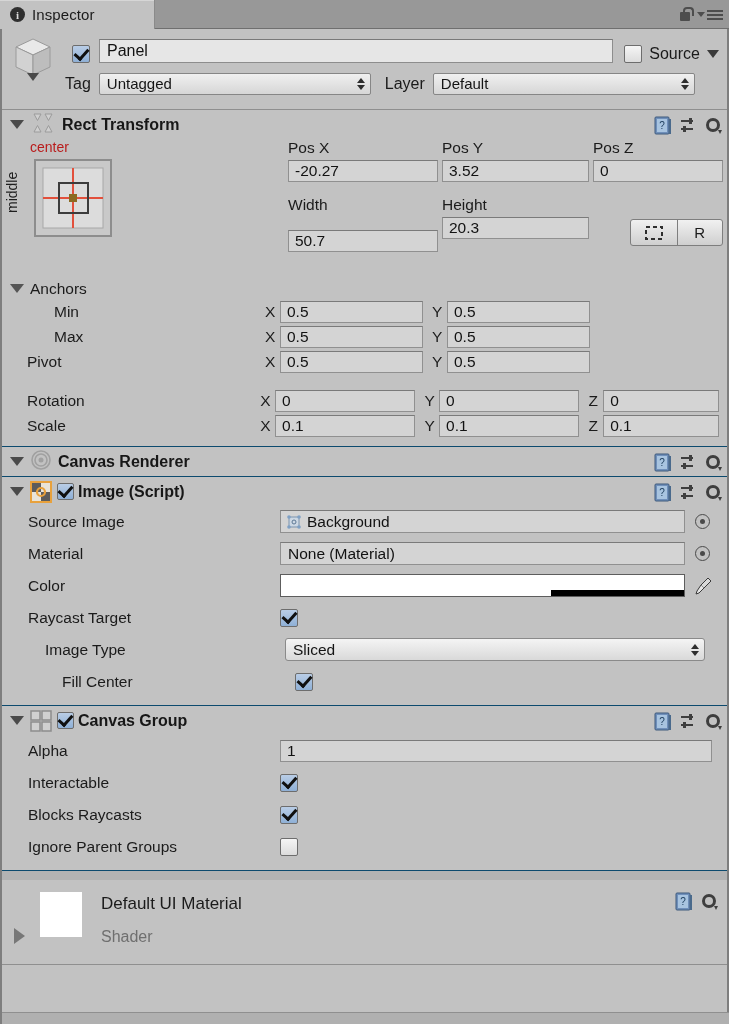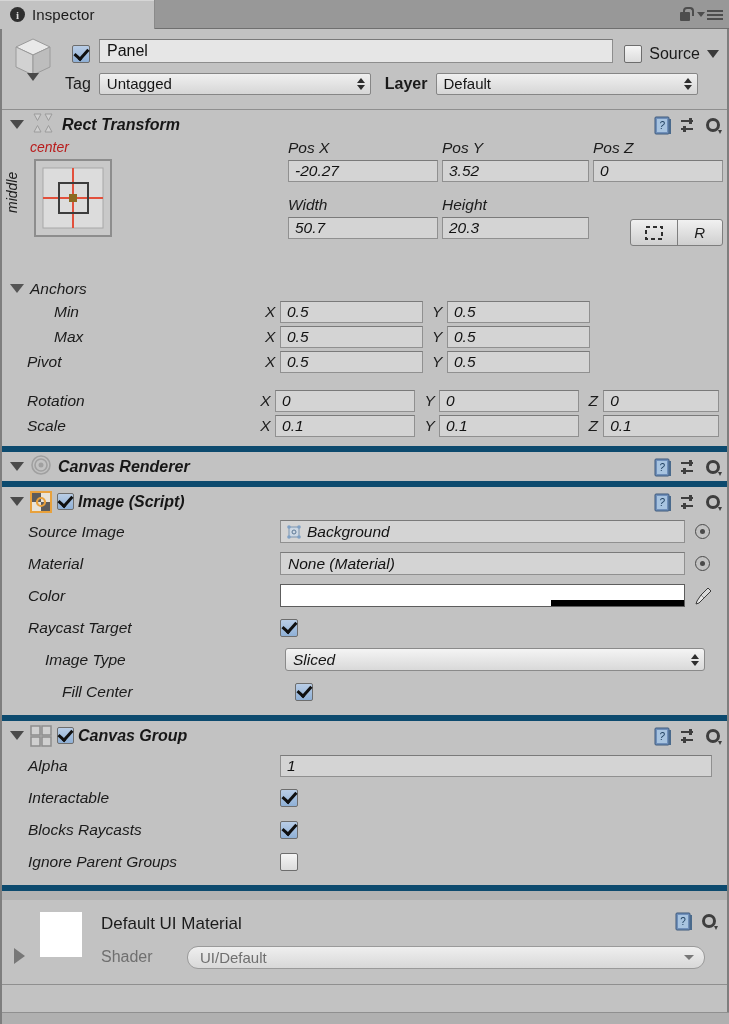--- a/index.html
+++ b/index.html
@@ -109,21 +109,21 @@
     border:1px solid #868686; border-radius:2px;
     display:flex; align-items:center; justify-content:space-between;
     padding: 0 5px 0 7px; font-size:15px; color:#141414;
     position:relative;
   }
   .updn { display:flex; flex-direction:column; align-items:center; gap:2px; }
   .updn i:first-child { width:0;height:0;border-left:4px solid transparent;border-right:4px solid transparent;border-bottom:5px solid #2d2d2d; display:block;}
   .updn i:last-child { width:0;height:0;border-left:4px solid transparent;border-right:4px solid transparent;border-top:5px solid #2d2d2d; display:block;}
 
   
-  .comp { border-bottom: 6px solid #0c4a6e; position:relative;font-style:italic; }
+  .comp { border-bottom: 1px solid #0c4a6e; position:relative; }
   .comp-hd {
     height: 29px; display:flex; align-items:center;
     padding-left: 8px; position:relative;
   }
   .foldout { width:0;height:0;border-left:7px solid transparent;border-right:7px solid transparent;border-top:9px solid #4a4a4a; margin-right:4px; flex:0 0 auto;}
   .comp-title { font-size:16px; font-weight:bold; color:#171717; margin-left:6px; }
   .hd-icons { position:absolute; right:4px; top:6px; display:flex; align-items:center; gap:8px; }
   .help-ico { width:18px;height:19px;position:relative; }
   .presets-ico { width:17px; height:17px; position:relative; }
   .gear-ico { width:18px; height:18px; position:relative; }
@@ -242,21 +242,21 @@
     </div>
     <div class="row2">
       <span class="fld-lbl">Tag</span>
       <div class="popup" style="width:272px; margin-left:8px;">
         <span>Untagged</span>
         <span class="updn">
             <i></i>
             <i></i>
           </span>
       </div>
-      <span class="fld-lbl" style="margin-left:14px;font-weight:bold;">Layer</span>
+      <span class="fld-lbl" style="margin-left:14px;">Layer</span>
       <div class="popup" style="width:262px; margin-left:8px;">
         <span>Default</span>
         <span class="updn">
             <i></i>
             <i></i>
           </span>
       </div>
     </div>
   </div>
 
@@ -328,21 +328,21 @@
         </div>
         <div style="position:absolute; left:583px; top:0px; width:130px;">
           <div class="plabel">Pos Z</div>
           <div class="numfield" style="margin-top:3px;">
               <span>0</span>
             </div>
         </div>
 
         <div style="position:absolute; left:278px; top:57px; width:150px;">
           <div class="plabel">Width</div>
-          <div class="numfield" style="margin-top:3px;">
+          <div class="numfield" style="margin-top:16px;">
               <span>50.7</span>
             </div>
         </div>
         <div style="position:absolute; left:432px; top:57px; width:147px;">
           <div class="plabel">Height</div>
           <div class="numfield" style="margin-top:3px;">
               <span>20.3</span>
             </div>
         </div>
 
@@ -640,24 +640,20 @@
     </div>
   </div>
 
   <div class="gap"></div>
 
   <div class="matfoot">
     <span class="mat-tri"></span>
     <span class="mat-swatch"></span>
     <span class="mat-title">Default UI Material</span>
     <span class="shader-lbl">Shader</span>
-    <div class="shader-dd">
-      <span>UI/Default</span>
-      <span class="tiny-caret"></span>
-    </div>
     <span class="hd-icons" style="top:12px; right:8px;">
       <span class="help-ico">
         <svg width="18" height="19" viewBox="0 0 18 19">
             <rect x="1" y="1" width="14" height="17" rx="1" fill="#6f8fba" stroke="#3f5a7d"></rect>
             <rect x="3" y="3" width="10" height="13" fill="#a8c4e0"></rect>
             <text x="8" y="13" font-size="10" text-anchor="middle" fill="#20405f" font-family="Liberation Sans">?</text>
             <rect x="15" y="3" width="2" height="15" fill="#4a6a8c"></rect>
           </svg>
       </span>
       <span class="gear-ico">

